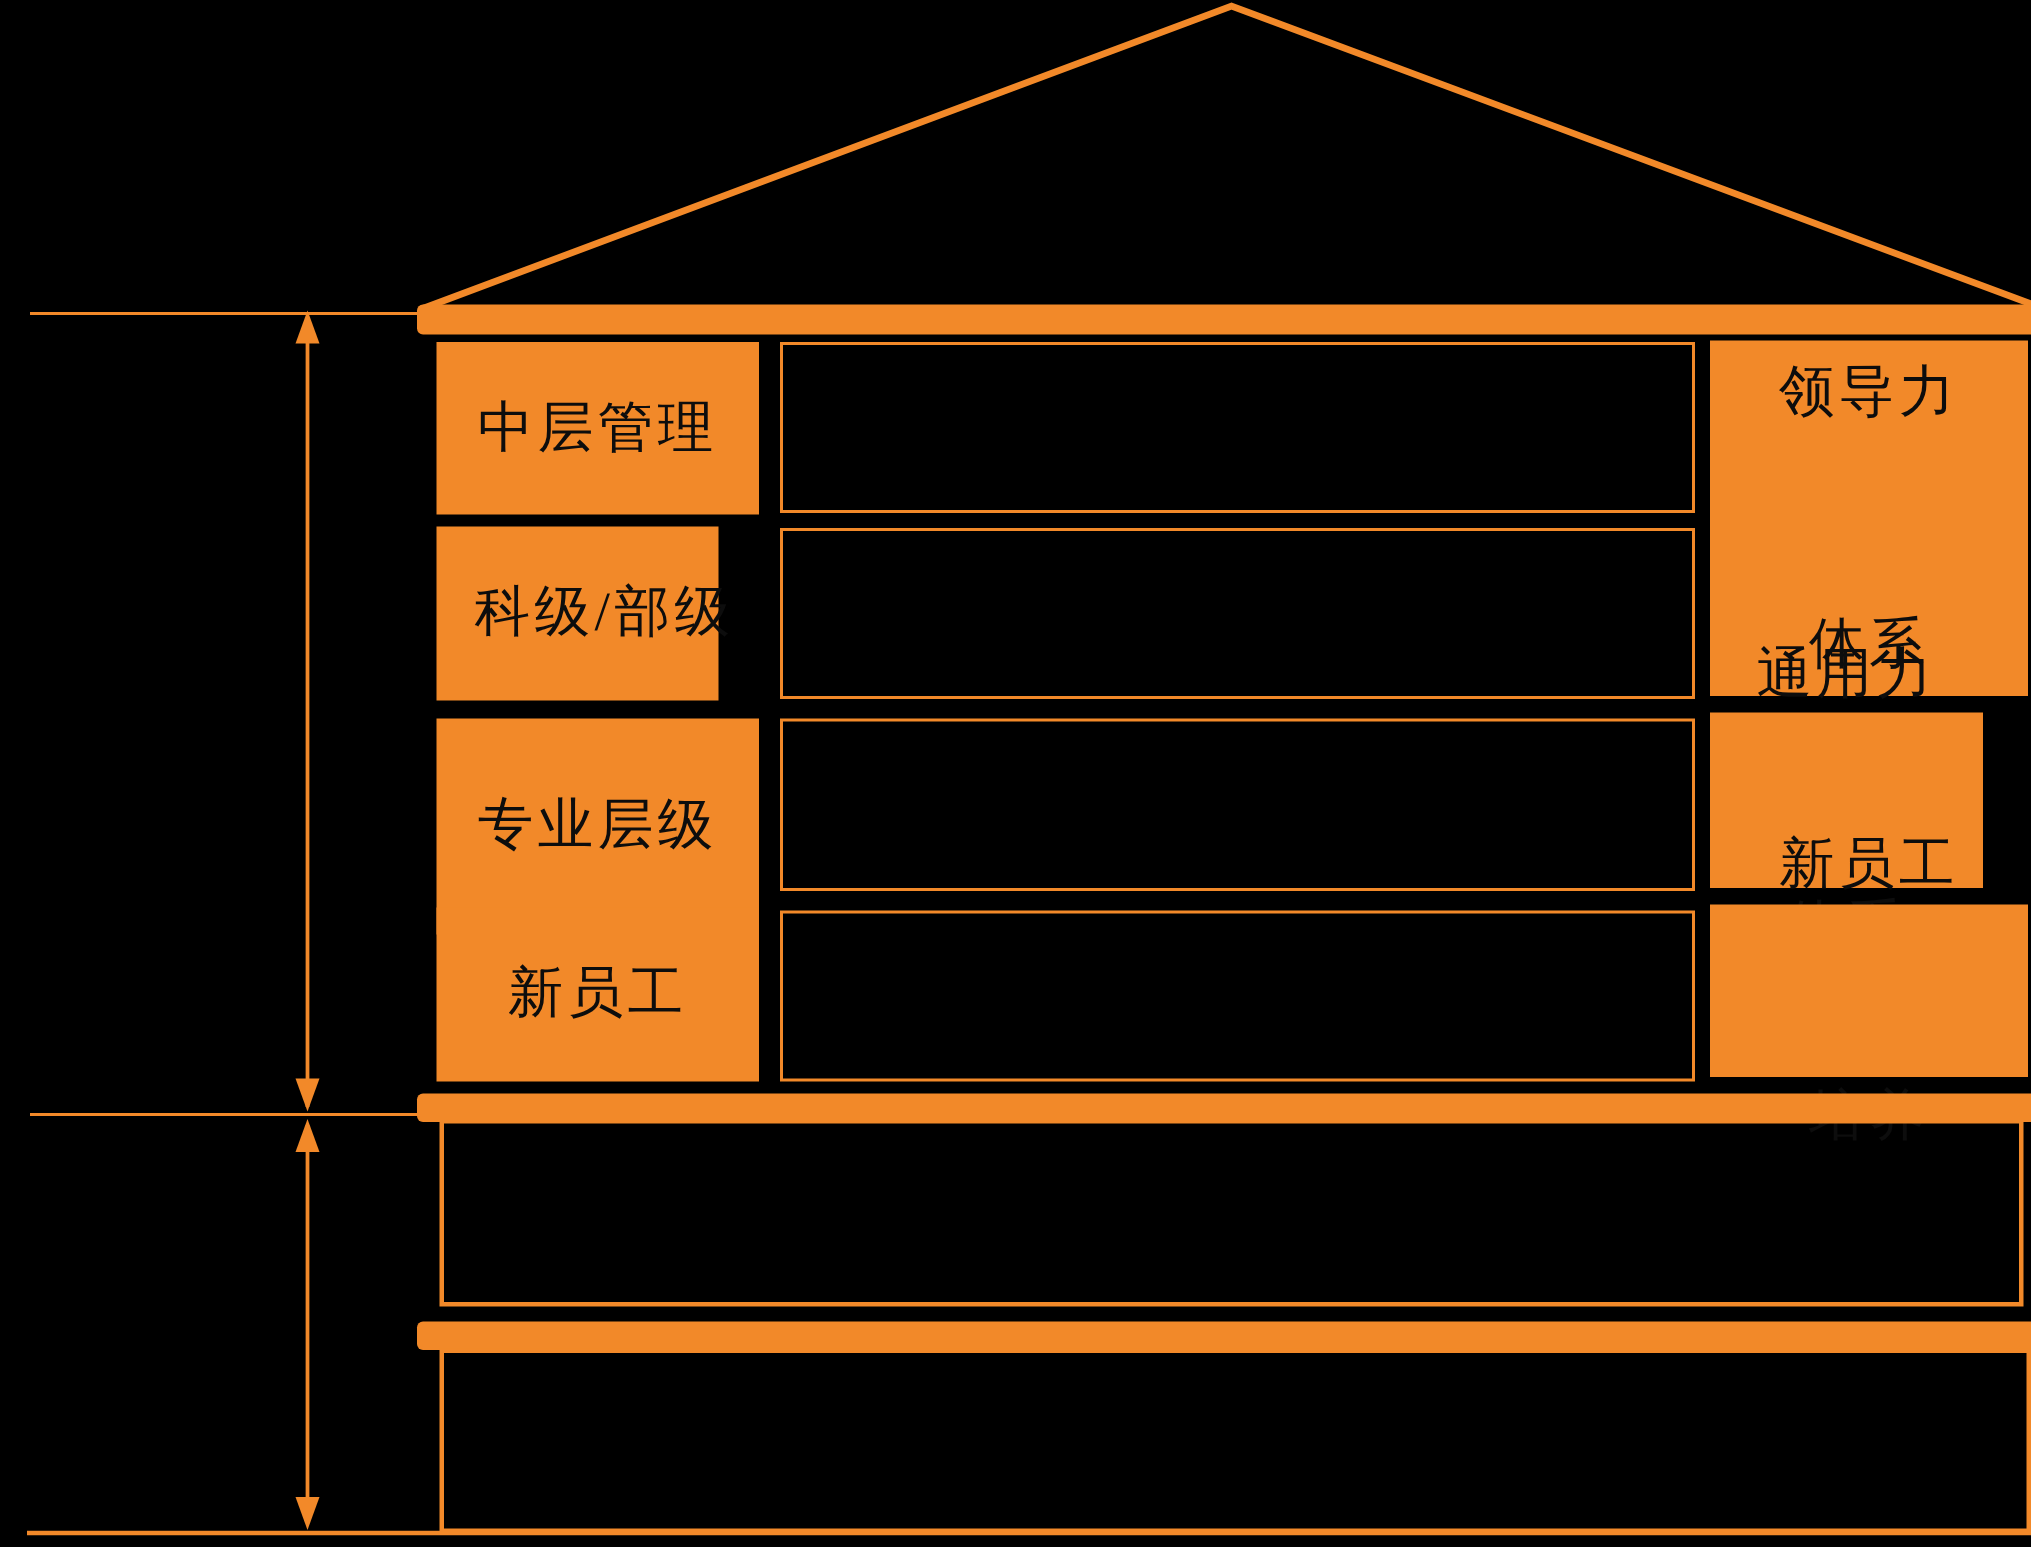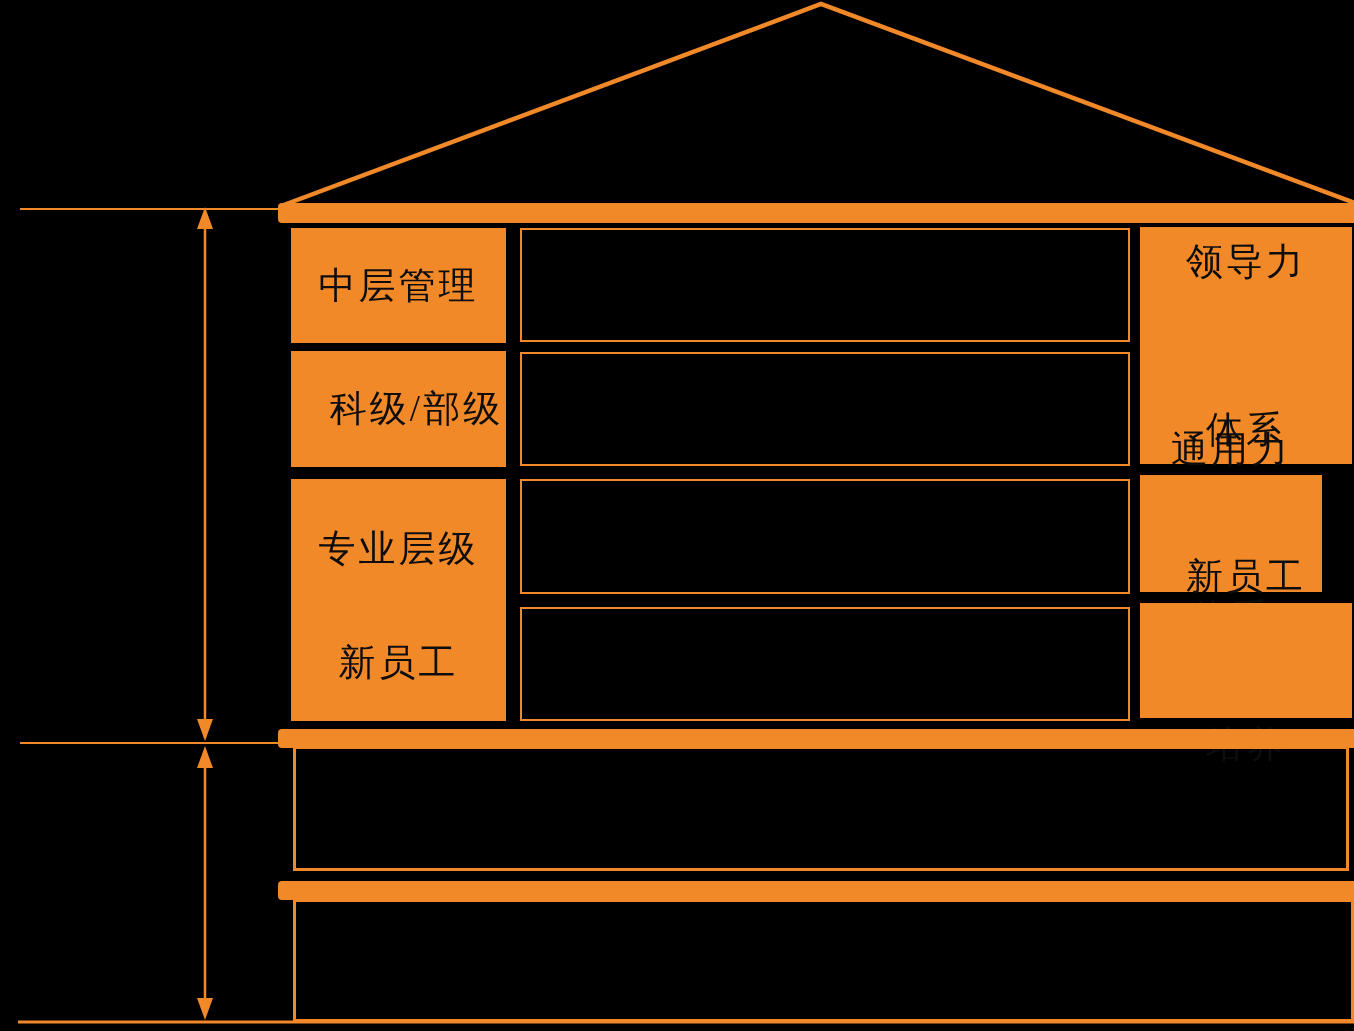--- a/index.html
+++ b/index.html
@@ -35,22 +35,22 @@
   .label{
     color:var(--text);
     font-size:37px;
     letter-spacing:3px;
     line-height:56px;
     white-space:pre;
   }
   
   #top-bar   {left:260px;top:203px;width:1088px;height:20px;}
   #level-1   {left:273px;top:228px;width:215px;height:115px;}
-  #level-2   {left:273px;top:351px;width:215px;height:116px;padding-left:36px;}
-  #level-3   {left:273px;top:479px;width:215px;height:144px;font-family:Liberation Mono, monospace;}
+  #level-2   {left:273px;top:351px;width:188px;height:116px;padding-left:36px;}
+  #level-3   {left:273px;top:479px;width:215px;height:144px;}
   #level-4   {left:273px;top:605px;width:215px;height:116px;}
   #content-1 {left:502px;top:228px;width:610px;height:114px;}
   #content-2 {left:502px;top:352px;width:610px;height:114px;}
   #content-3 {left:502px;top:479px;width:610px;height:115px;}
   #content-4 {left:502px;top:607px;width:610px;height:114px;}
   #system-1  {left:1122px;top:227px;width:212px;height:237px;}
   #system-2  {left:1122px;top:475px;width:182px;height:117px;}
   #system-3  {left:1122px;top:603px;width:212px;height:115px;}
   #found-bar-1{left:260px;top:729px;width:1088px;height:19px;}
   #found-box-1{left:275px;top:746px;width:1056px;height:125px;}

